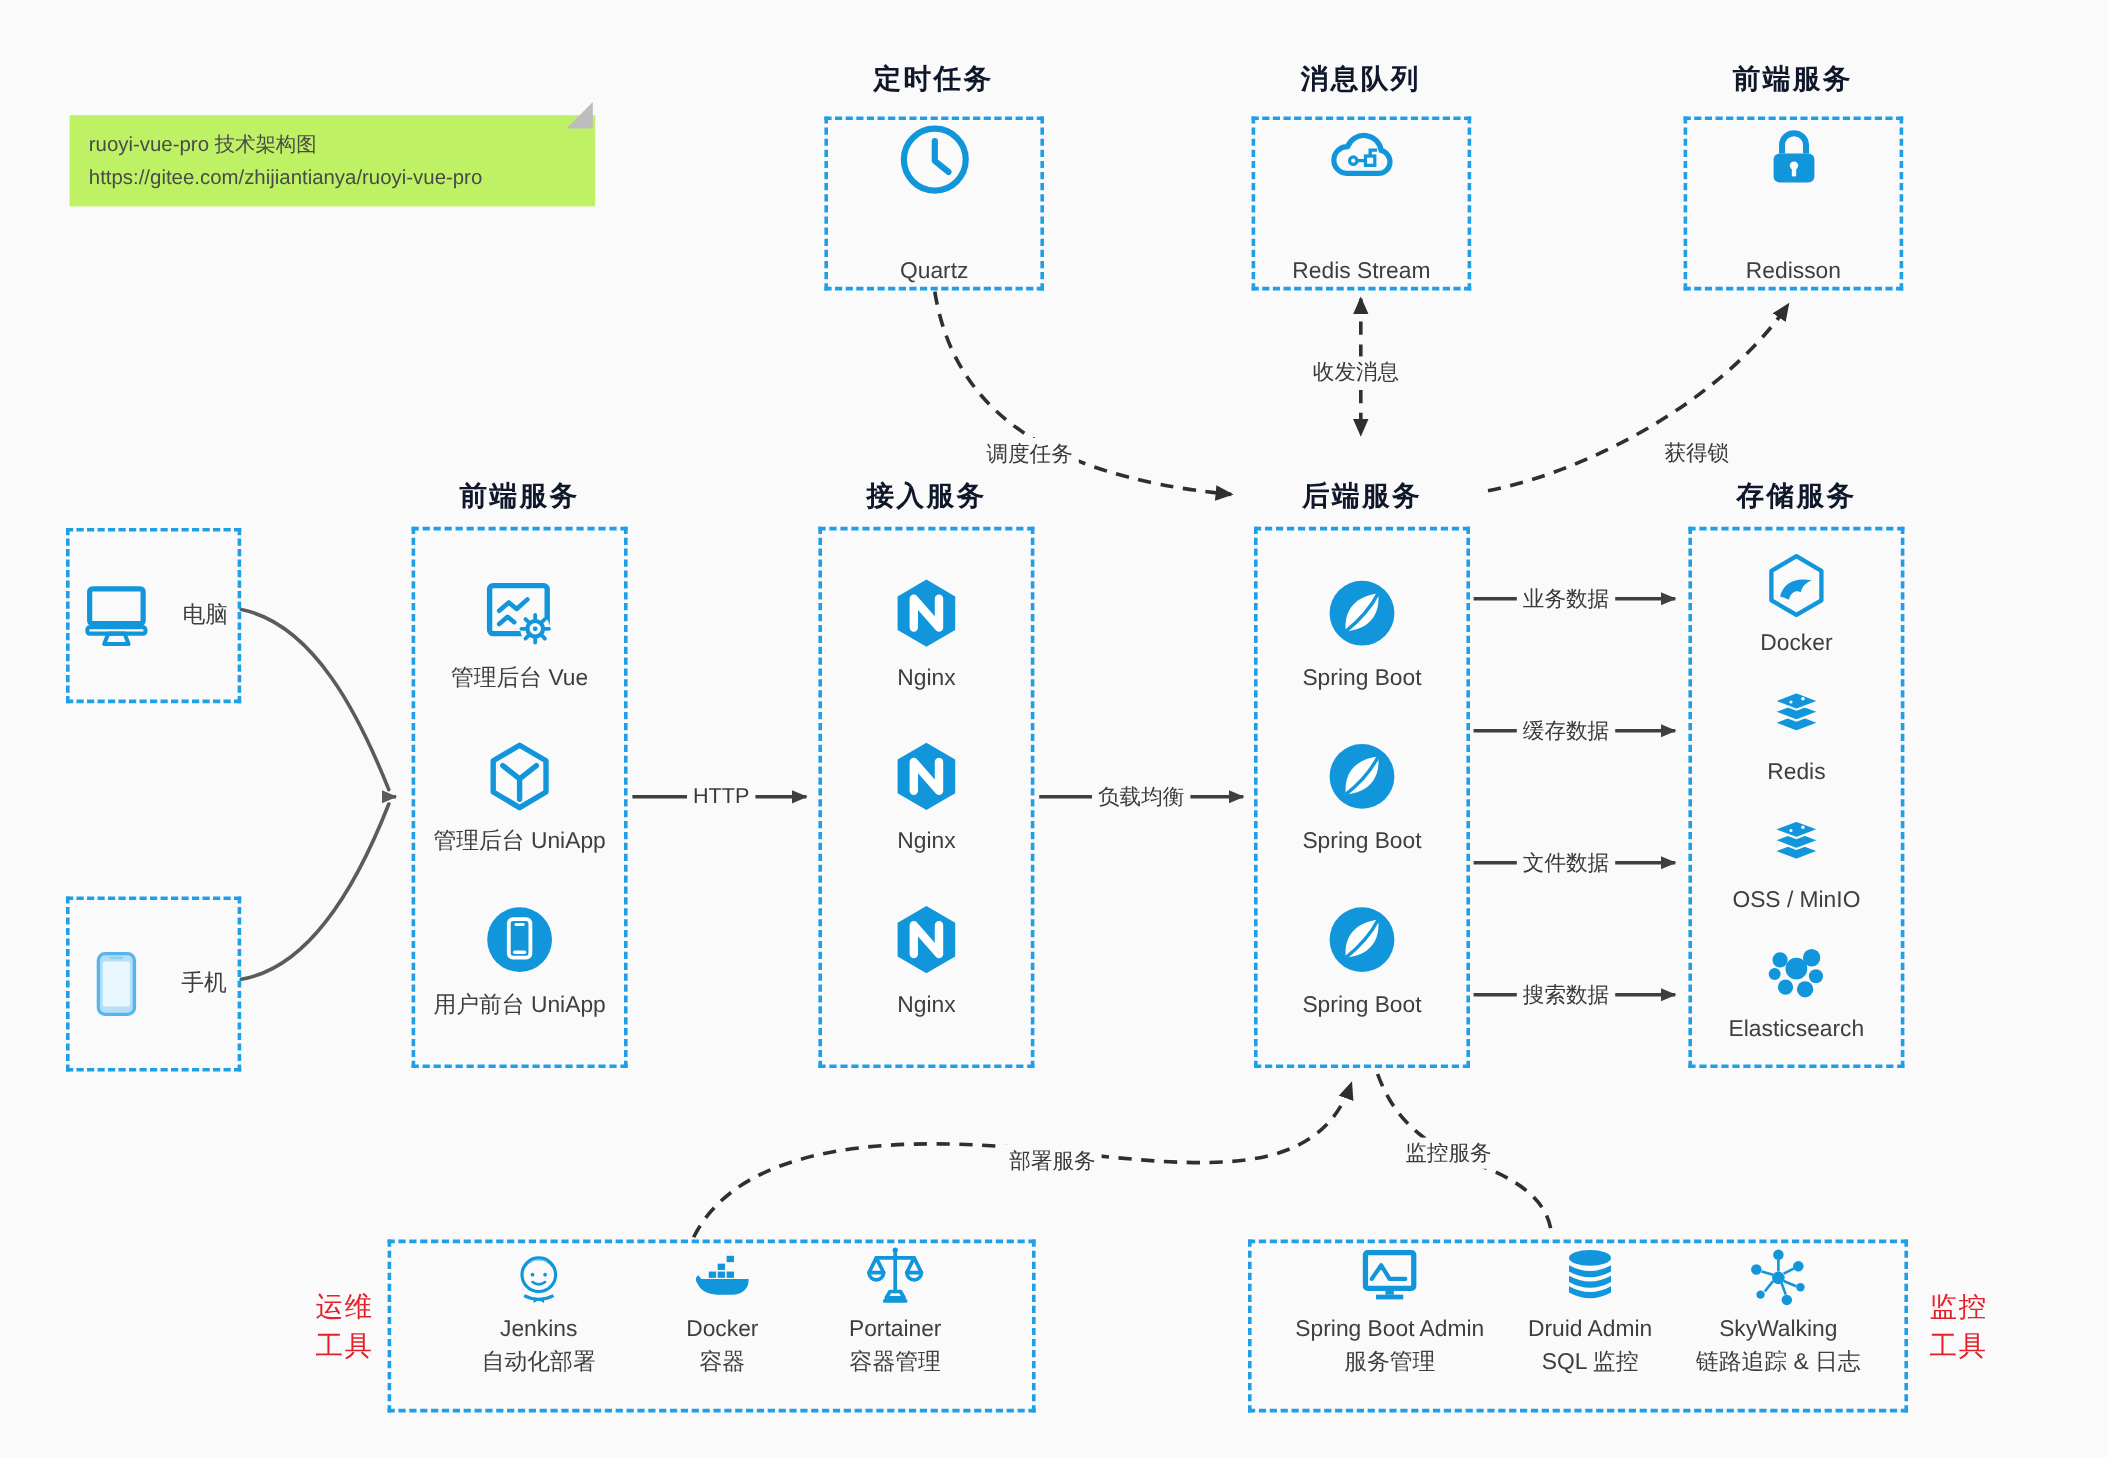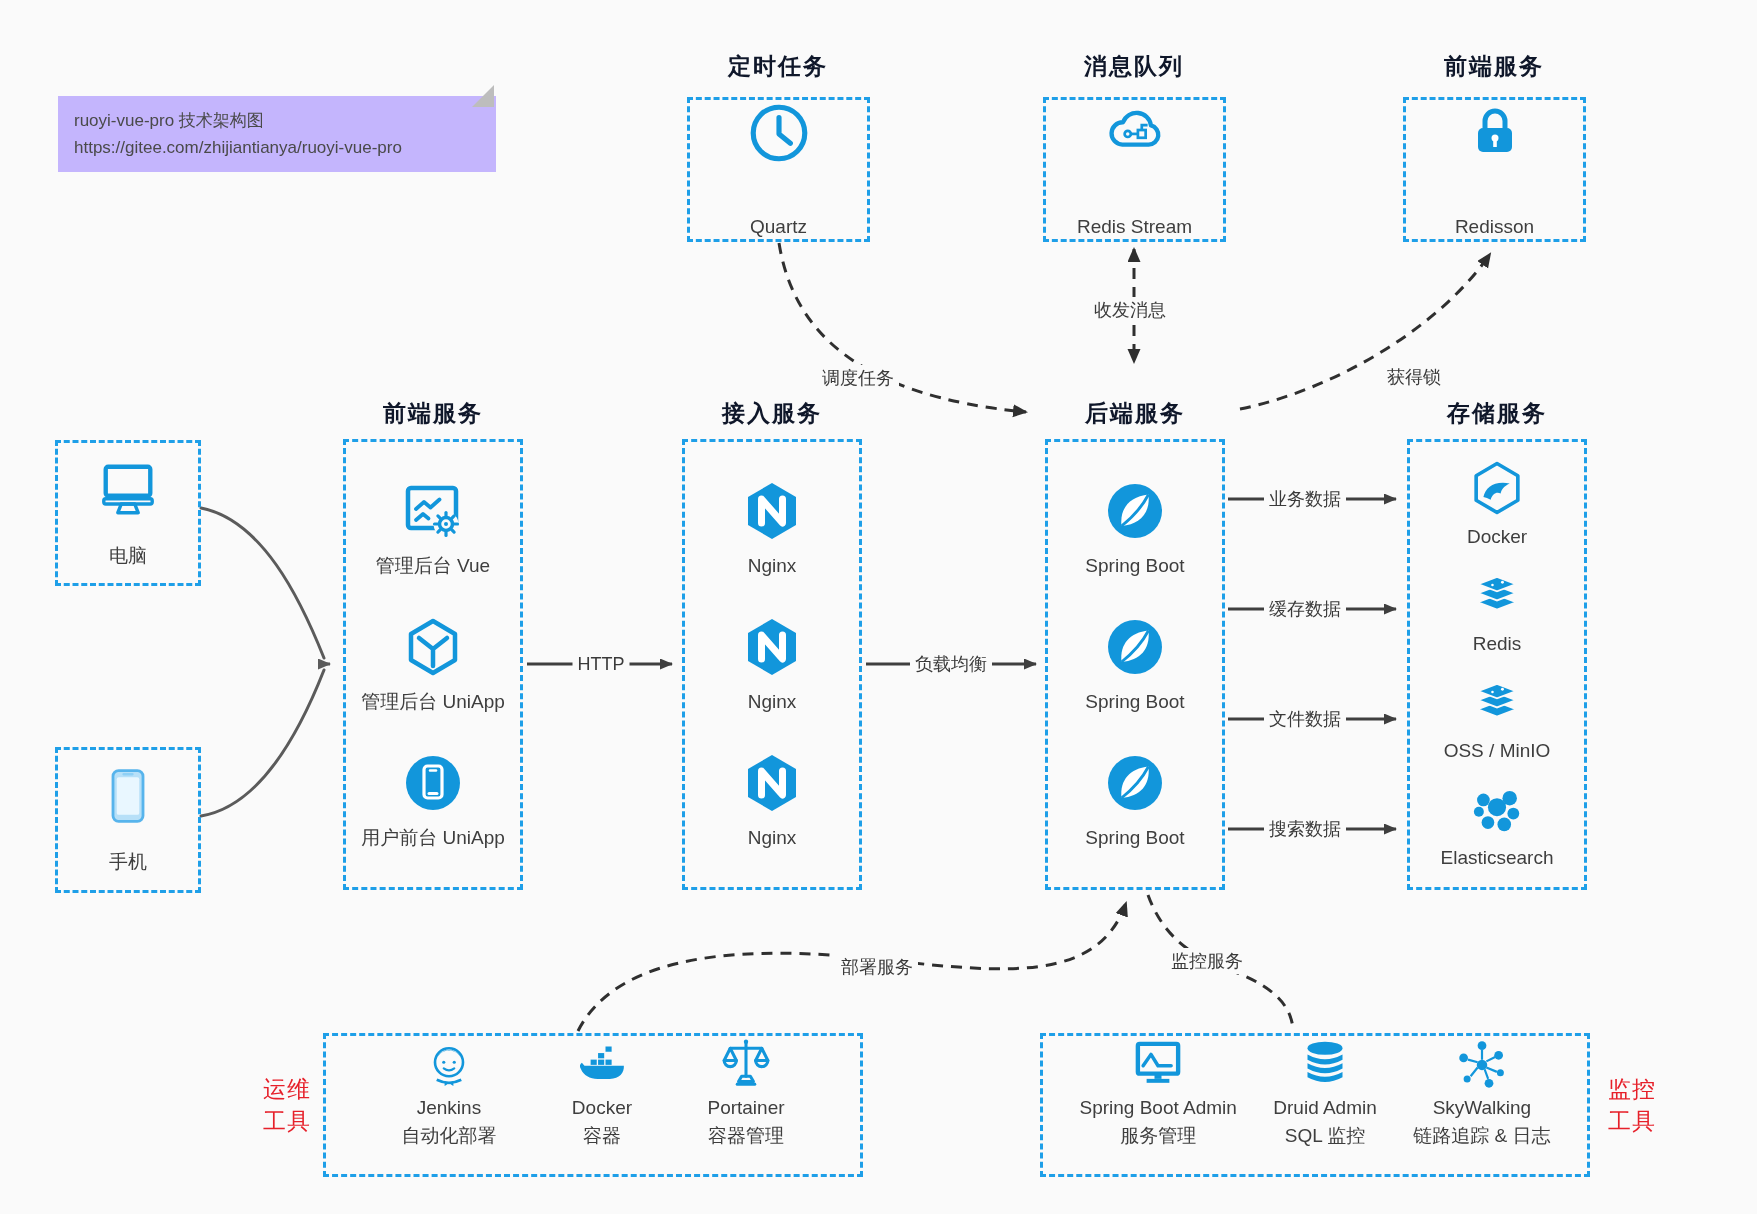--- a/index.html
+++ b/index.html
@@ -4,32 +4,32 @@
 <style>
   html,body{margin:0;padding:0;background:#fafafa;}
   .canvas{position:relative;width:1757px;height:1214px;background:#fafafa;overflow:hidden;
           font-family:"Liberation Sans","DejaVu Sans",sans-serif;}
   .defs{position:absolute;width:0;height:0;overflow:hidden;}
   .wires{position:absolute;left:0;top:0;z-index:1;}
   .dbox{position:absolute;border:3px dashed #1e9fe8;box-sizing:border-box;display:flex;z-index:2;background:transparent;}
   .top{flex-direction:column;align-items:center;justify-content:space-between;gap:13px;}
   .col{flex-direction:column;justify-content:space-evenly;align-items:center;}
   .bottomrow{flex-direction:row;justify-content:space-evenly;align-items:flex-start;}
-  .device{flex-direction:column;align-items:center;justify-content:center;gap:24px;}
+  .device{flex-direction:row;align-items:center;justify-content:center;gap:24px;}
   .item{display:flex;flex-direction:column;align-items:center;gap:11px;}
   .bitem{display:flex;flex-direction:column;align-items:center;gap:4px;}
   .ic{color:#1296db;display:block;}
   .ilabel,.sublabel{font-size:19px;color:#3e3e3e;white-space:nowrap;line-height:1.25;}
   .gtitle{position:absolute;transform:translate(-50%,-50%);color:#0f172a;font-weight:700;
           font-size:23px;letter-spacing:2px;white-space:nowrap;z-index:4;}
   .side-label{position:absolute;transform:translate(-50%,-50%);color:#e6202a;font-weight:400;
           font-size:23px;letter-spacing:1px;text-align:left;line-height:1.4;z-index:4;}
   .edge-label{position:absolute;transform:translate(-50%,-50%);font-size:18px;color:#3a3a3a;
           background:#fafafa;padding:1px 5px;white-space:nowrap;z-index:5;}
-  .note{position:absolute;left:58px;top:96px;width:438px;height:76px;background:#c4b5fd;
+  .note{position:absolute;left:58px;top:96px;width:438px;height:76px;background:#bef264;
         box-sizing:border-box;padding:11px 16px;font-size:17px;color:#4a4a4a;line-height:1.6;z-index:3;}
   .note-fold{position:absolute;top:-11px;right:2px;width:0;height:0;
         border-left:22px solid transparent;border-bottom:22px solid #bdbdbd;}
 </style>
 </head>
 <body>
 
 <div class="canvas">
 
   <svg class="defs" aria-hidden="true">

